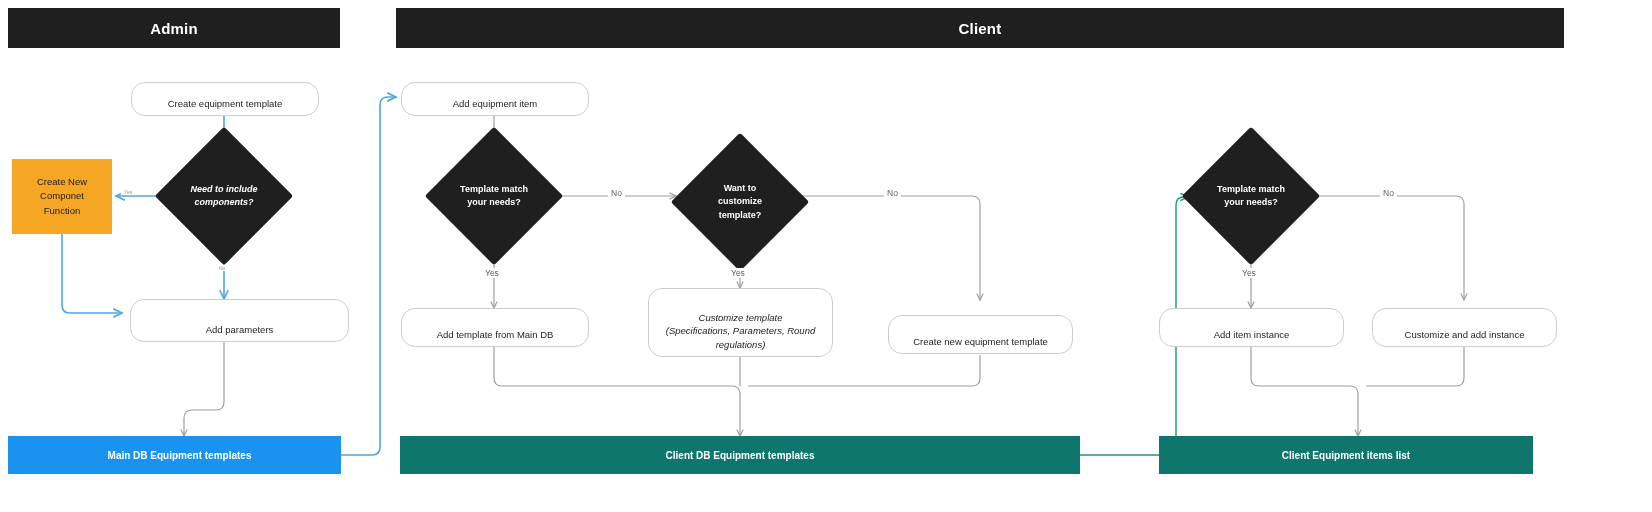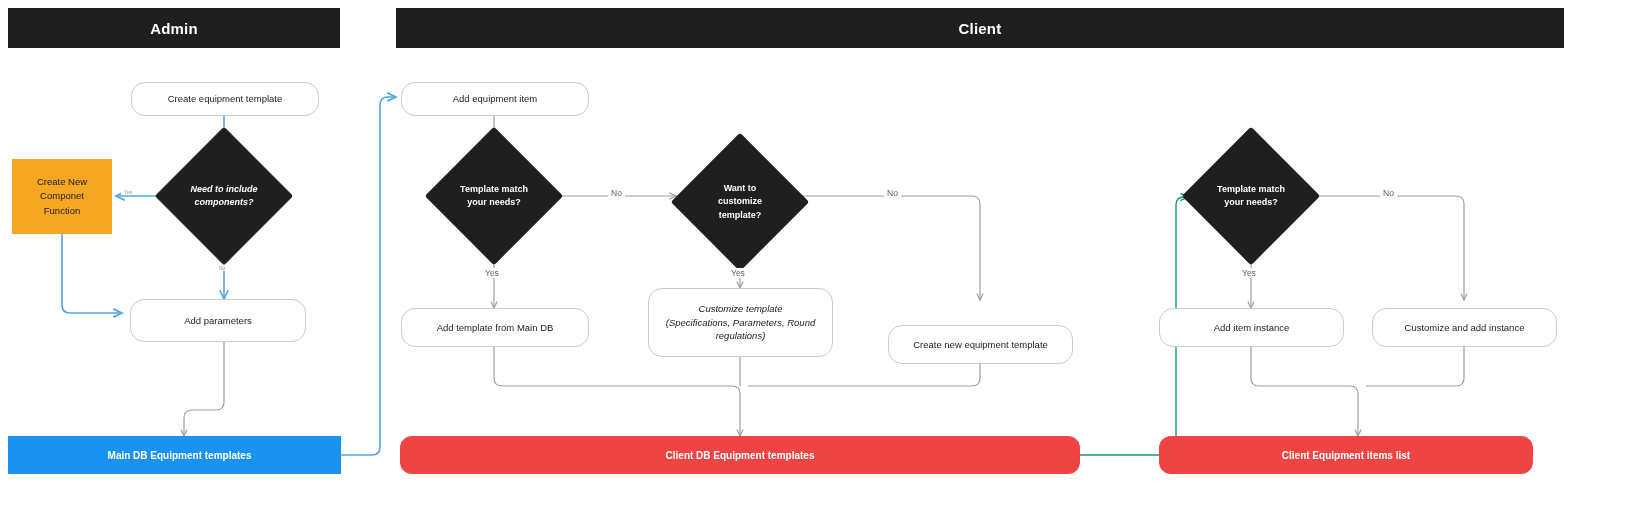--- a/index.html
+++ b/index.html
@@ -13,21 +13,21 @@
   
   .lane-header{
     position:absolute;background:#1f1f1f;color:#ffffff;
     display:flex;align-items:center;justify-content:center;
     font-size:15px;font-weight:700;letter-spacing:.2px;
   }
 
   
   .node{
     position:absolute;background:#ffffff;border:1px solid #c9ccd1;
-    border-radius:14px;display:flex;align-items:center;justify-content:center;
+    border-radius:14px;display:flex;align-items:flex-end;justify-content:center;
     text-align:center;color:#1c1c1c;font-size:9.5px;line-height:1.45;
     box-sizing:border-box;padding:4px 8px;
   }
 
   
   .decision{position:absolute;}
   .decision .dia{
     position:absolute;left:0;top:0;width:100%;height:100%;
     background:#1f1f1f;transform:rotate(45deg);border-radius:3px;
   }
@@ -42,21 +42,21 @@
   .box-orange{
     position:absolute;background:#F5A623;color:#1c1c1c;
     display:flex;align-items:center;justify-content:center;text-align:center;
     font-size:9.5px;line-height:1.5;box-sizing:border-box;padding:12px;
   }
   .db-bar{
     position:absolute;display:flex;align-items:center;justify-content:center;
     color:#ffffff;font-size:10px;font-weight:600;box-sizing:border-box;
   }
   .db-blue{background:#1A93F0;}
-  .db-green{background:#ef4444;border-radius:12px;}
+  .db-green{background:#0f766e;}
 
   
   .elabel{
     position:absolute;color:#5a5f66;font-size:8.5px;background:#ffffff;
     padding:0 3px;white-space:nowrap;
   }
   .elabel.tiny{font-size:5px;color:#8d9298;}
   svg{position:absolute;left:0;top:0;pointer-events:none;}
 </style>
 </head>
@@ -148,21 +148,21 @@
     <span>Yes</span>
   </div>
   <div class="elabel tiny" style="left:216px;top:265px;">
     <span>No</span>
   </div>
 
   <div class="box-orange" style="left:12px;top:159px;width:100px;height:75px;">
     <span>Create New Componet Function</span>
   </div>
 
-  <div class="node" style="left:130px;top:299px;width:176px;height:43px;">
+  <div class="node" style="left:130px;top:299px;width:219px;height:43px;">
     <span>Add parameters</span>
   </div>
 
   <div class="db-bar db-blue" style="left:8px;top:436px;width:333px;height:38px;padding-left:10px;">
     <span>Main DB Equipment templates</span>
   </div>
 
   <div class="node" style="left:401px;top:82px;width:188px;height:34px;">
     <span>Add equipment item</span>
   </div>
@@ -207,21 +207,21 @@
   </div>
 
   <div class="node" style="left:648px;top:288px;width:185px;height:69px;font-style:italic;">
     <span>
       <span>Customize template</span><br>
       <span>(Specifications, Parameters, Round</span><br>
       <span>regulations)</span>
     </span>
   </div>
 
-  <div class="node" style="left:888px;top:325px;width:185px;height:39px;">
+  <div class="node" style="left:888px;top:315px;width:185px;height:39px;">
     <span>Create new equipment template</span>
   </div>
 
   <div class="db-bar db-green" style="left:400px;top:436px;width:680px;height:38px;">
     <span>Client DB Equipment templates</span>
   </div>
 
   <div class="decision" style="left:1202px;top:147px;width:98px;height:98px;">
     <div class="dia"></div>
     <div class="dtext">

